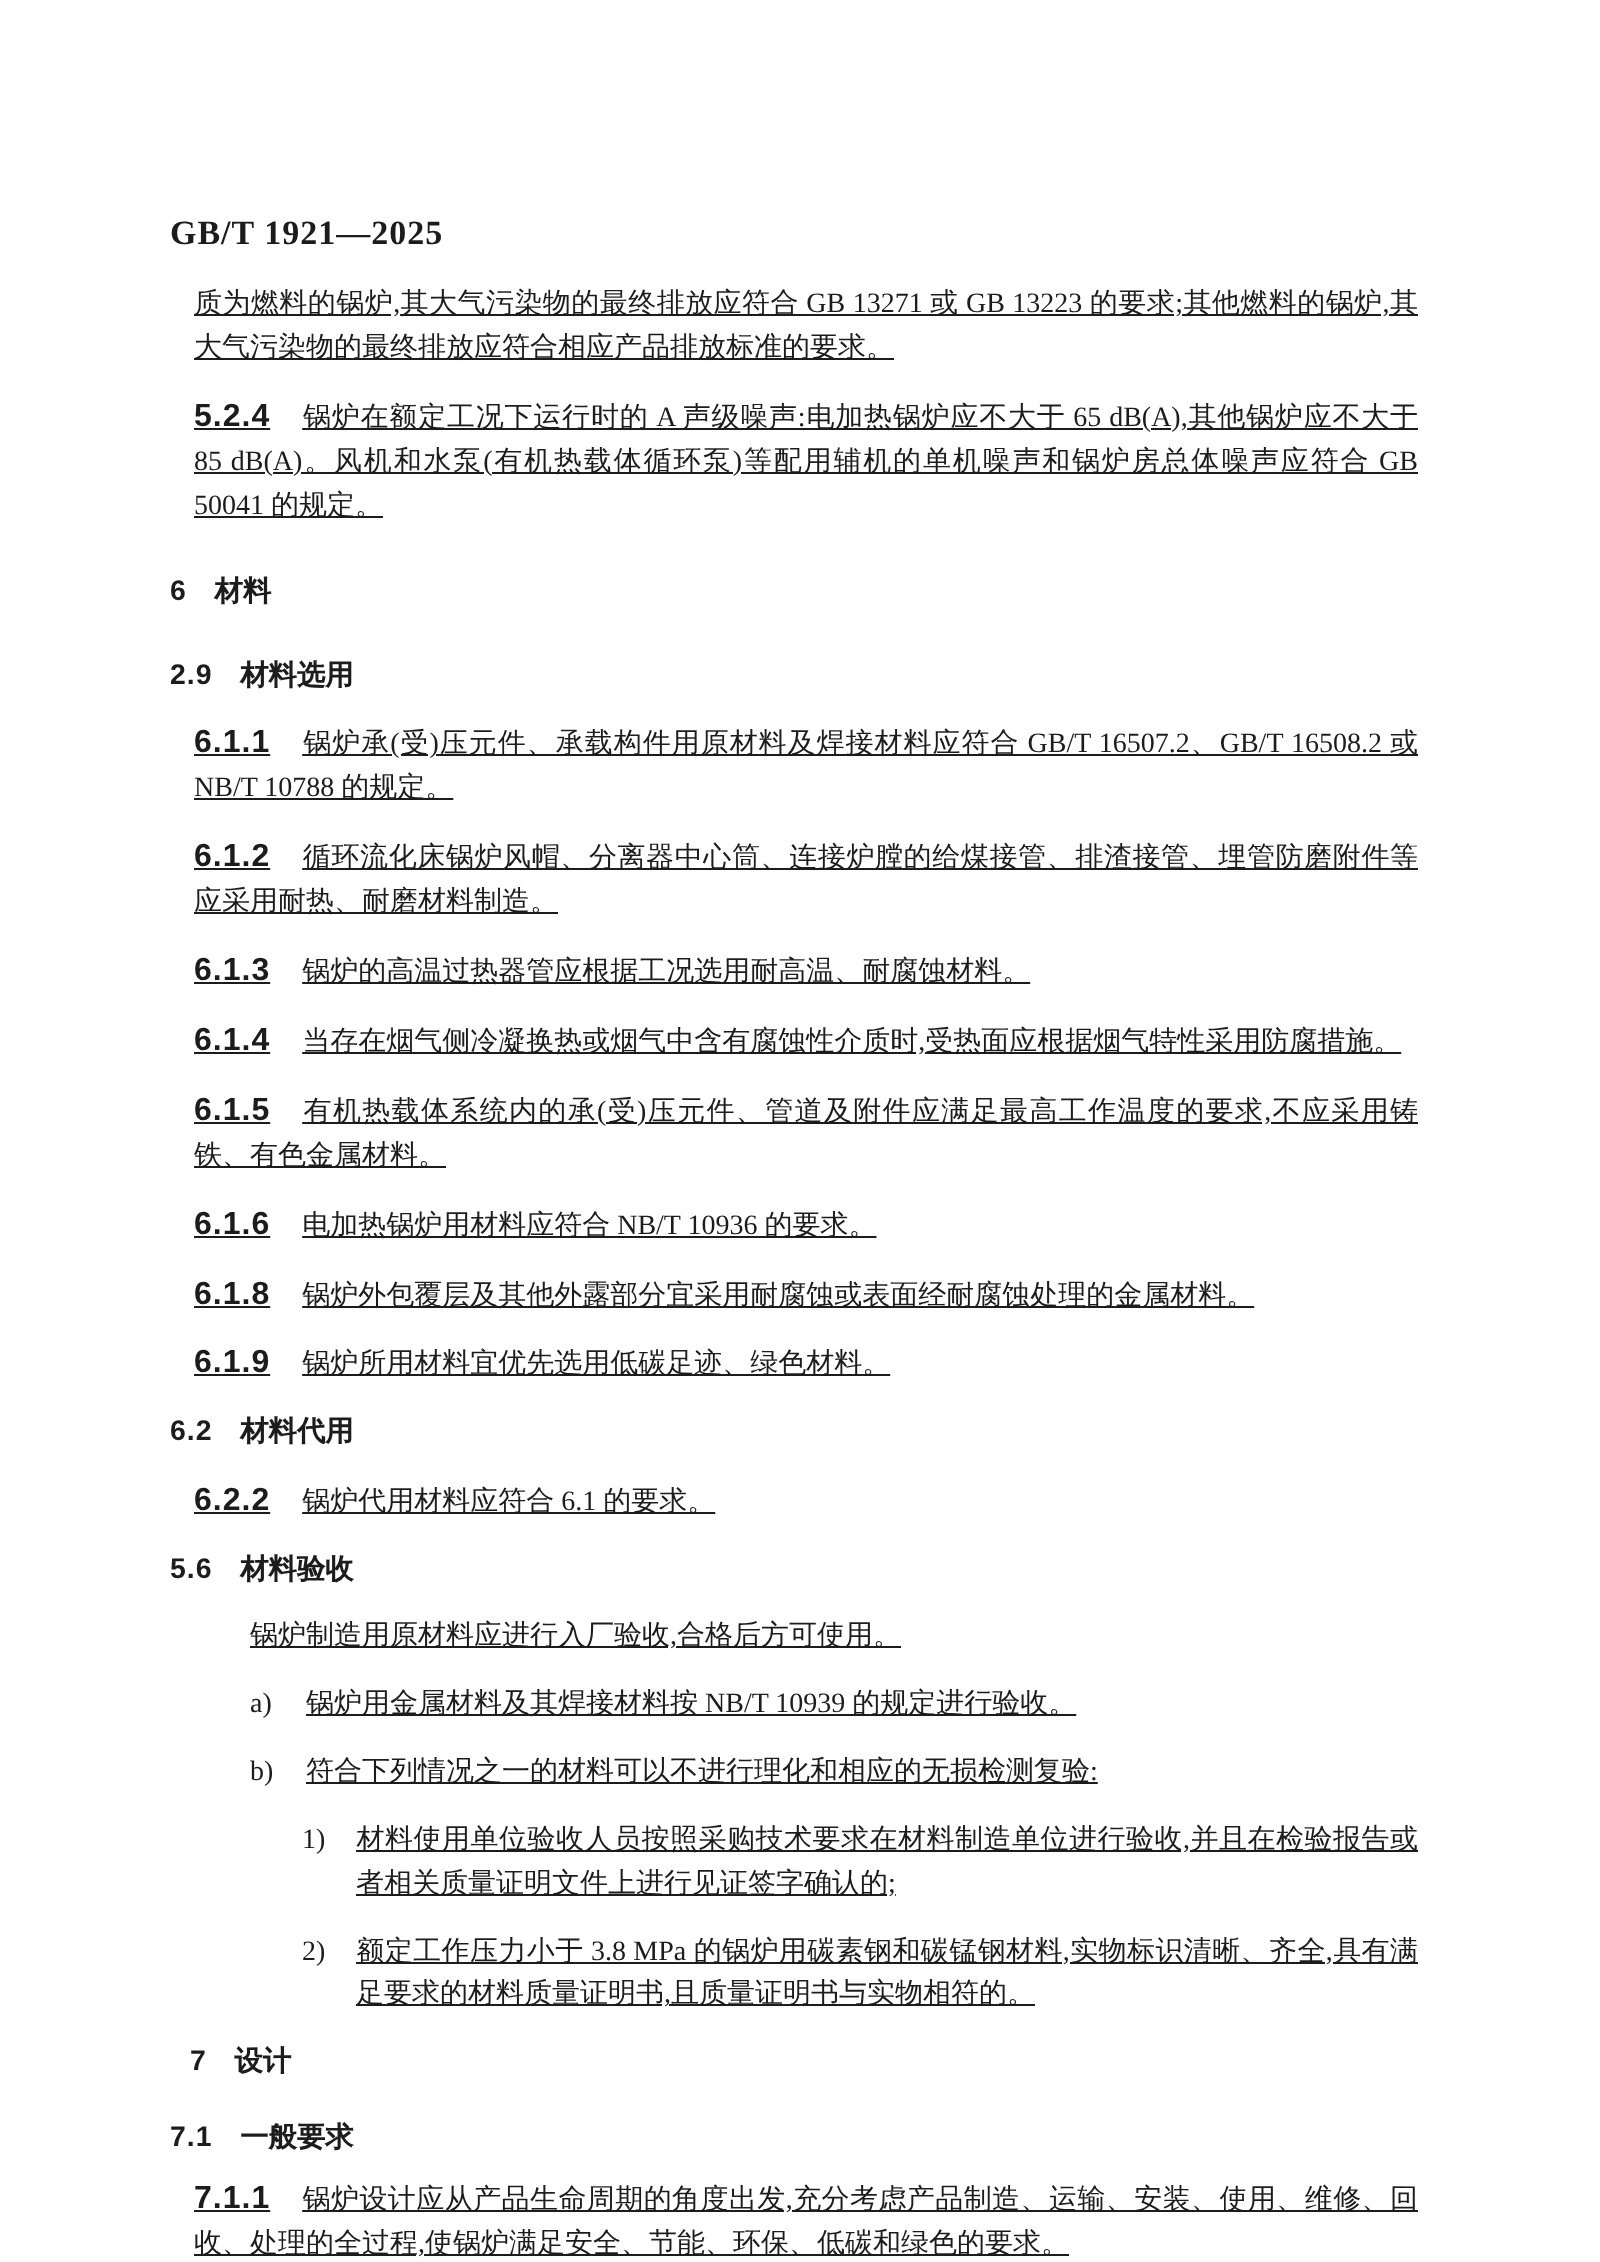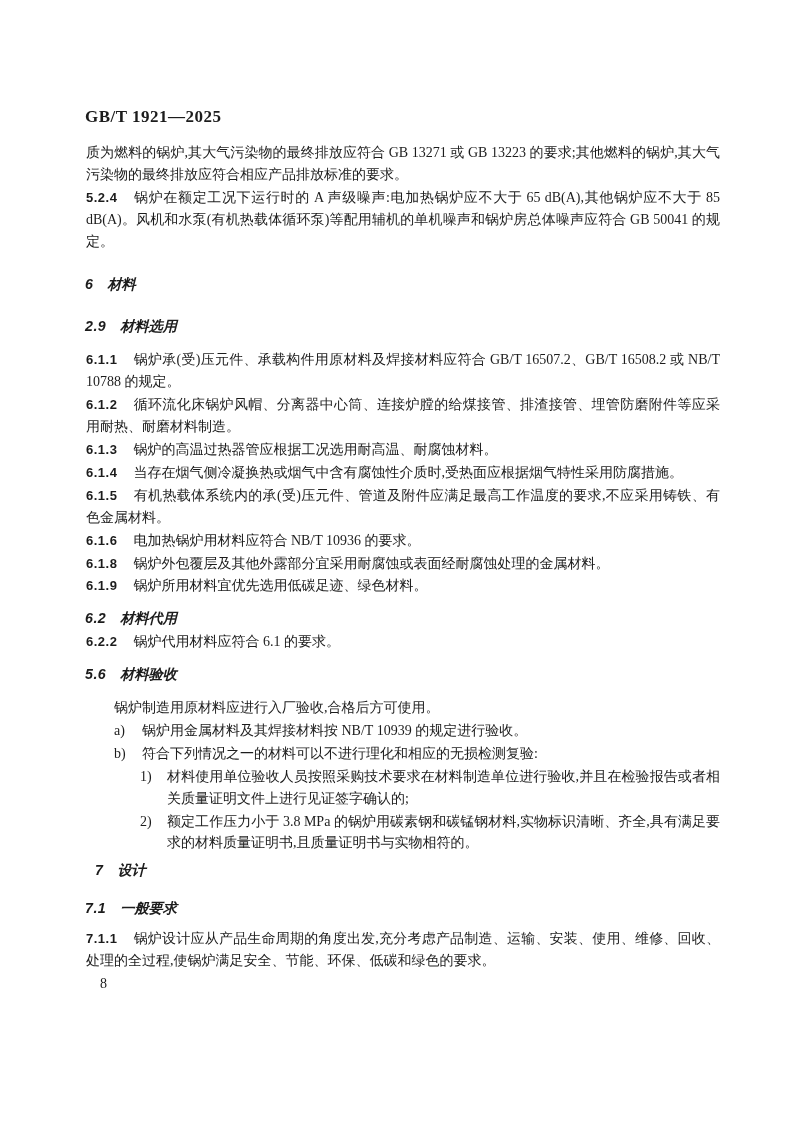--- a/index.html
+++ b/index.html
@@ -23,40 +23,40 @@
     width: 636px;
   }
   .std-code {
     font-family: "Liberation Serif", "DejaVu Serif", serif;
     font-weight: bold;
     font-size: 17px;
     letter-spacing: 0.5px;
     line-height: 22px;
   }
   .para {
-    margin: 1px;
+    margin: 12px;
     font-size: 14px;
     line-height: 21.9px;
     text-align: justify;
+    text-decoration: underline;
   }
   .para:last-child { text-align: left; }
   .cnum {
     font-family: "Liberation Sans", "DejaVu Sans", sans-serif;
     font-weight: bold;
-    font-size: 13px;
+    font-size: 16px;
     margin-right: 16px;
     letter-spacing: 0.5px;
   }
   .heading {
     margin: 0;
     font-family: "Liberation Sans", "DejaVu Sans", sans-serif;
     font-weight: bold;
     font-size: 14.2px;
     line-height: 21.9px;
-    font-style: italic;
   }
   .heading .hnum {
     font-family: "Liberation Sans", "DejaVu Sans", sans-serif;
     font-weight: bold;
     margin-right: 14px;
     letter-spacing: 0.5px;
   }
   .indent2 { text-indent: 28px; }
   .li1 {
     padding-left: 56px;

